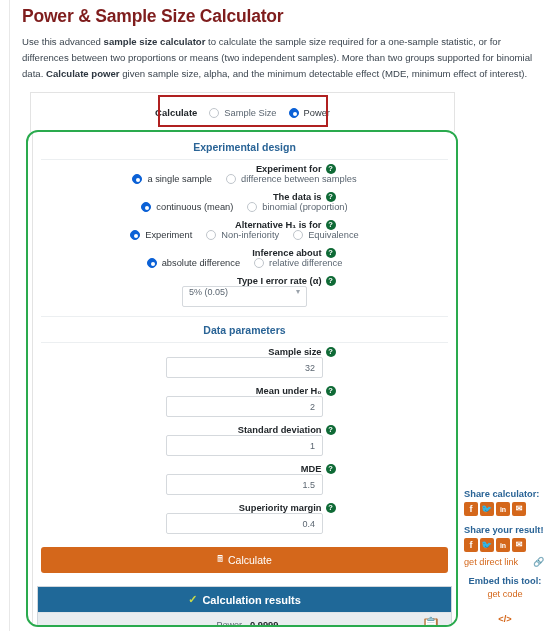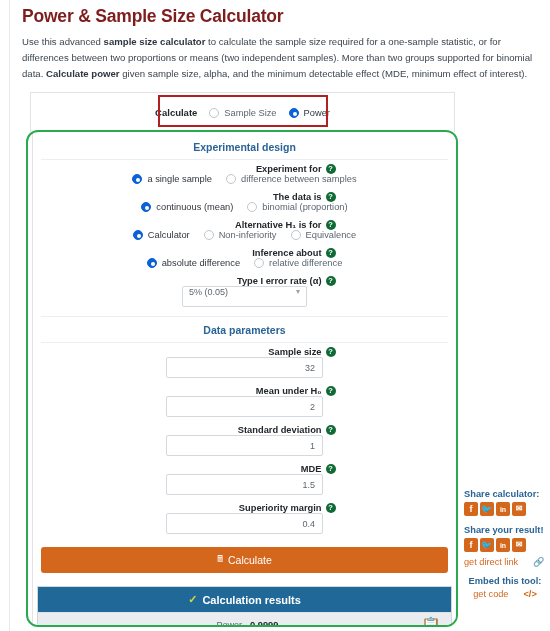--- a/index.html
+++ b/index.html
@@ -193,21 +193,21 @@
     color: #fff; border-radius: 2px;
     display: inline-flex; align-items: center; justify-content: center;
     font-size: 9px; font-weight: bold; line-height: 1;
   }
   .sq.mail { font-size: 8px; }
   .rail-link {
     color: #d4671b; font-size: 9.2px;
     display: flex; align-items: center; gap: 15px;
     margin-bottom: 9px;
   }
-  .rail-link.center { justify-content: center; }
+  .rail-link.center { justify-content: center; flex-direction: column; }
   .rail-title.center { text-align: center; }
 </style>
 </head>
 <body>
 
 <div id="page">
 
   <div class="page-rule"></div>
 
   <div class="header">
@@ -273,21 +273,21 @@
     </div>
 
     <div class="field-row">
       <div class="field-label">
         <span>Alternative H₁ is for</span>
         <span class="help-icon">?</span>
       </div>
       <div class="field-ctl">
         <label class="radio-opt sel">
           <span class="radio on"></span>
-          <span class="radio-text">Calculator</span>
+          <span class="radio-text">Experiment</span>
         </label>
         <label class="radio-opt">
           <span class="radio"></span>
           <span class="radio-text">Non-inferiority</span>
         </label>
         <label class="radio-opt">
           <span class="radio"></span>
           <span class="radio-text">Equivalence</span>
         </label>
       </div>

